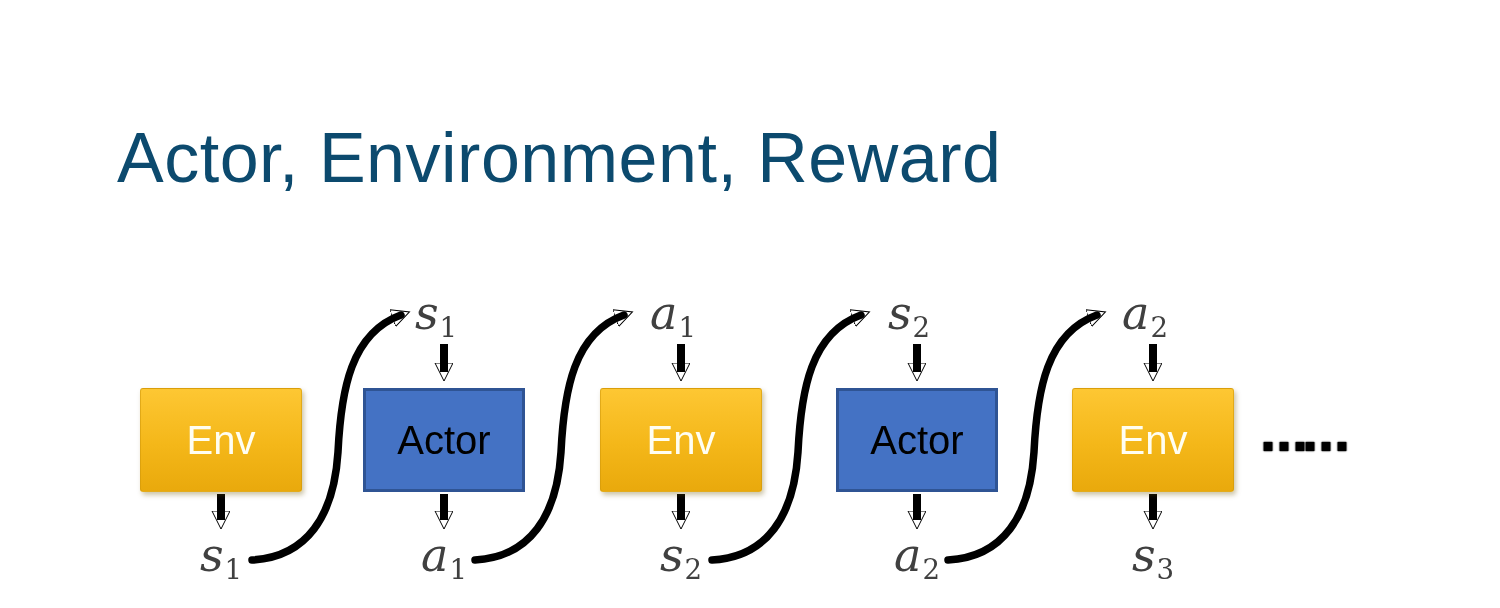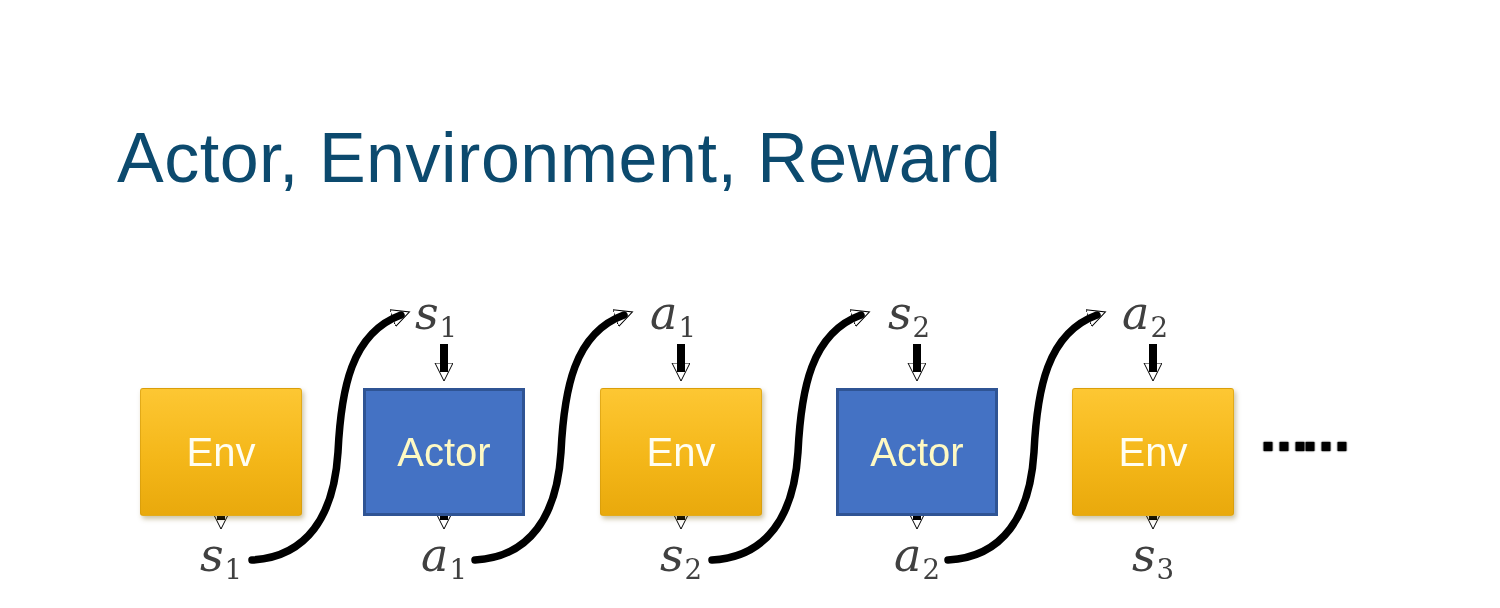--- a/index.html
+++ b/index.html
@@ -18,39 +18,39 @@
     font-size: 70px;
     font-weight: 400;
     letter-spacing: 0.5px;
     color: #0c4a6e;
     white-space: nowrap;
   }
   .box {
     position: absolute;
     top: 388px;
     width: 162px;
-    height: 128px;
+    height: 104px;
     display: flex;
     align-items: center;
     justify-content: center;
     font-size: 40px;
     color: #ffffff;
     box-sizing: border-box;
   }
   .box.env {
     background: linear-gradient(180deg, #fdc733 0%, #f4b719 55%, #e9a90c 100%);
     border: 1px solid rgba(205, 150, 10, 0.55);
     border-radius: 3px;
     box-shadow: 2px 3px 5px rgba(110, 85, 0, 0.35);
     color: #fffef2;
   }
   .box.actor {
     background: #4472c4;
     border: 3px solid #2f5494;
-    color: #fef9c3;
+    color: #000000;
   }
   .mlabel {
     position: absolute;
     width: 120px;
     text-align: center;
     font-family: "DejaVu Serif", "Liberation Serif", serif;
     font-style: italic;
     font-size: 46px;
     color: #404040;
     line-height: 1.0;

